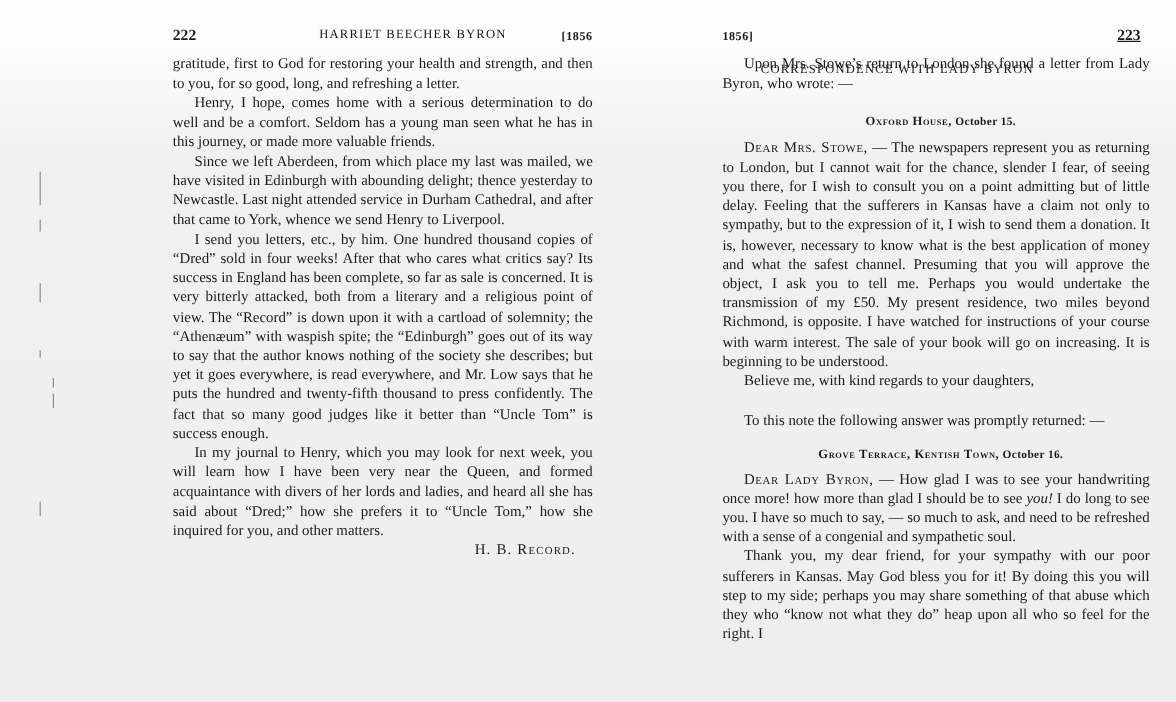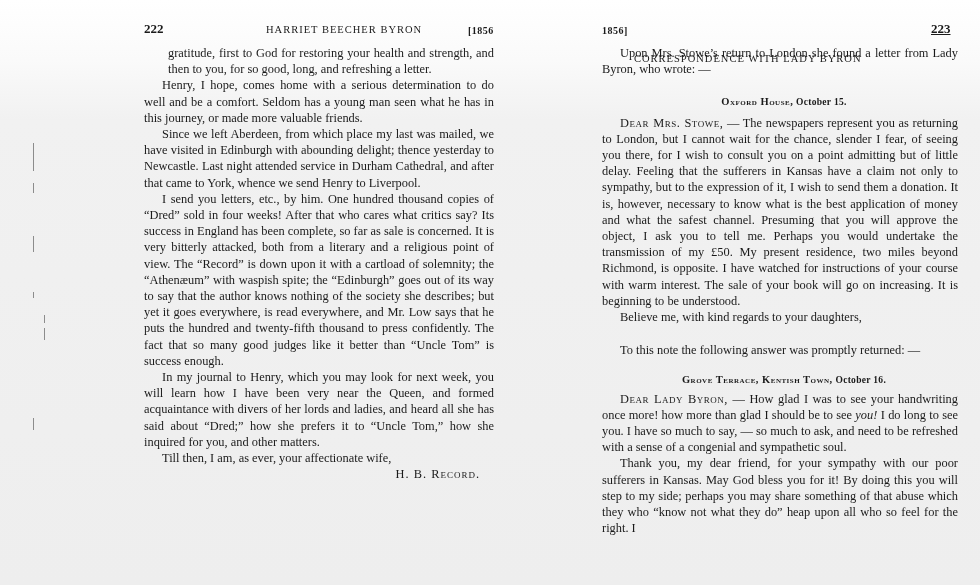--- a/index.html
+++ b/index.html
@@ -33,21 +33,21 @@
 
   .body-text {
     position: absolute; left: 0; right: 0;
     font-size: 12.4px; line-height: 16.2px;
     text-align: justify;
   }
   .page-left .body-text { top: 45px; }
   .page-right .body-text { top: 45px; }
 
   .body-text p { margin: 0; text-indent: 18px; hyphens: manual; }
-  .body-text p.noindent { text-indent: 0; margin-left: 24px; }
+  .body-text p.noindent { text-indent: 0; }
   .sc { font-variant: small-caps; letter-spacing: 0.5px; }
   .gap-lg { height: 17px; }
   .gap-md { height: 14px; }
   .dateline { text-align: center; font-size: 9.5px; font-weight: bold; padding-right: 10px; margin: 0; letter-spacing: 0.3px; }
   .dateline .sc { font-size: 10.5px; }
   .closing { text-indent: 30px !important; }
   .signature-line { text-align: right; padding-right: 14px; margin: 0; }
   .sign { font-variant: small-caps; letter-spacing: 1px; }
   em { font-style: italic; }
 
@@ -73,21 +73,20 @@
       <span class="pgnum">222</span>
       <span class="title">HARRIET BEECHER BYRON</span>
       <span class="year">[1856</span>
     </div>
     <div class="body-text">
       <p class="noindent">gratitude, first to God for restoring your health and strength, and then to you, for so good, long, and refresh­ing a letter.</p>
       <p>Henry, I hope, comes home with a serious determination to do well and be a comfort.  Seldom has a young man seen what he has in this journey, or made more valuable friends.</p>
       <p>Since we left Aberdeen, from which place my last was mailed, we have visited in Edinburgh with abounding de­light; thence yesterday to Newcastle.  Last night attended service in Durham Cathedral, and after that came to York, whence we send Henry to Liverpool.</p>
       <p>I send you letters, etc., by him.  One hundred thousand copies of “Dred” sold in four weeks!  After that who cares what critics say?  Its success in England has been complete, so far as sale is concerned.  It is very bitterly attacked, both from a literary and a religious point of view. The “Record” is down upon it with a cartload of solem­nity; the “Athenæum” with waspish spite; the “Edin­burgh” goes out of its way to say that the author knows nothing of the society she describes; but yet it goes every­where, is read everywhere, and Mr. Low says that he puts the hundred and twenty-fifth thousand to press confidently. The fact that so many good judges like it better than “Uncle Tom” is success enough.</p>
       <p>In my journal to Henry, which you may look for next week, you will learn how I have been very near the Queen, and formed acquaintance with divers of her lords and ladies, and heard all she has said about “Dred;” how she prefers it to “Uncle Tom,” how she inquired for you, and other matters.</p>
-      <p>Till then, I am, as ever, your affectionate wife,</p>
       <p class="signature-line"><span class="sign">H. B. Record.</span></p>
     </div>
   </div>
 
   <div class="page page-right">
     <div class="running-head">
       <span class="year">1856]</span>
       <span class="title">CORRESPONDENCE WITH LADY BYRON</span>
       <span class="pgnum">223</span>
     </div>

